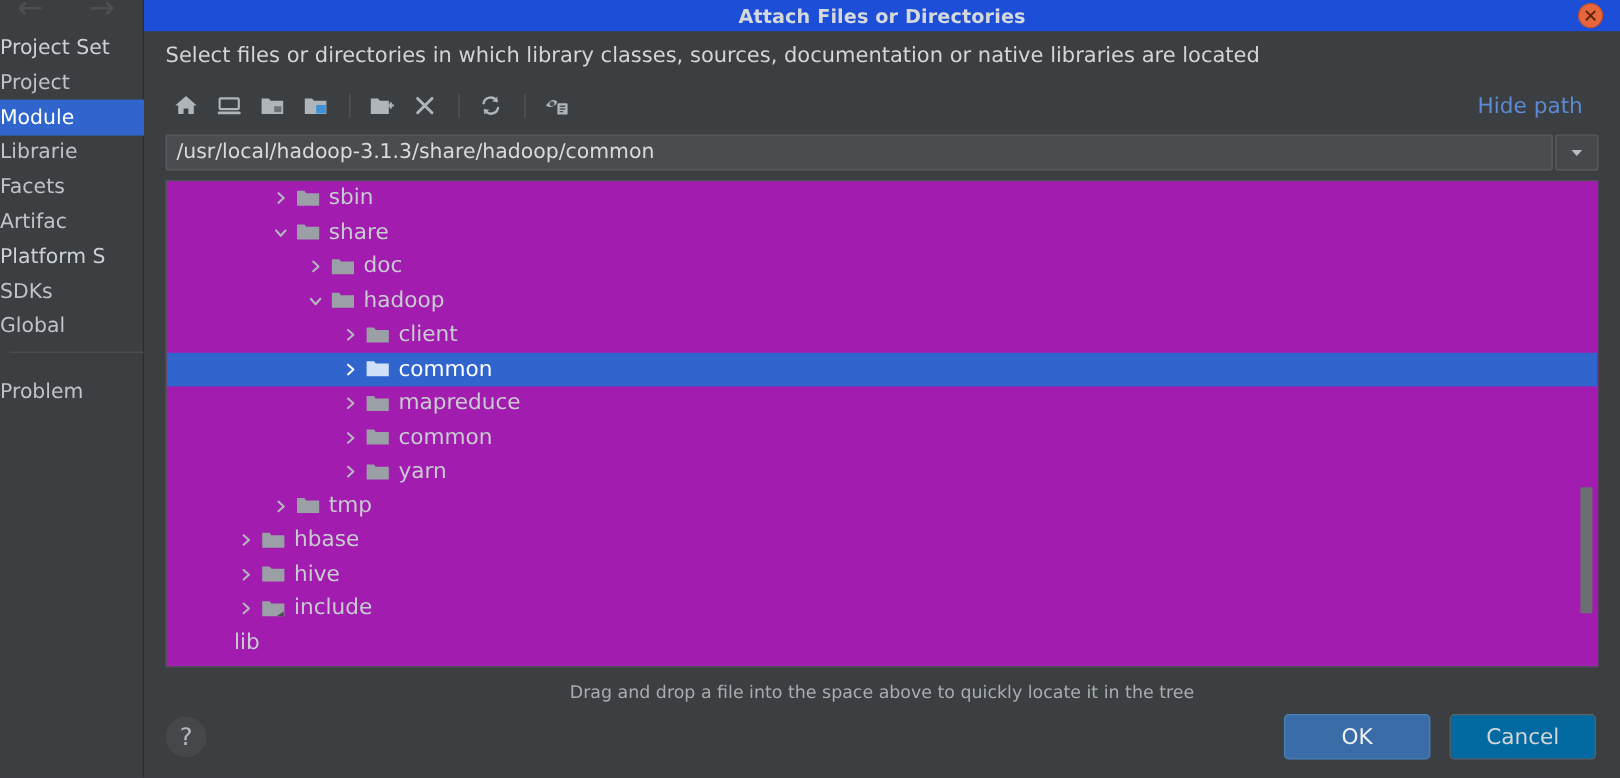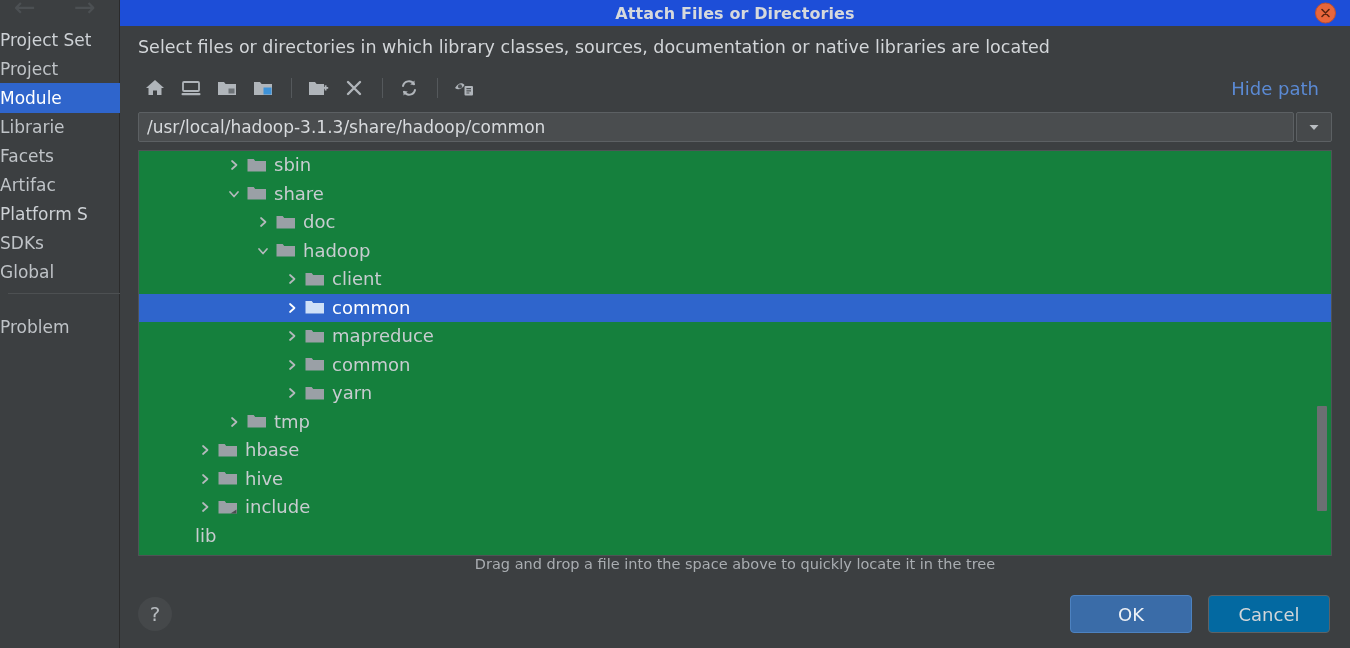--- a/index.html
+++ b/index.html
@@ -137,21 +137,21 @@
   #path-dropdown {
     width: 36px; height: 30px; margin-left: 2px;
     background: #46494b; border: 1px solid #5c6063; border-radius: 2px;
     display: flex; align-items: center; justify-content: center;
     cursor: pointer;
   }
 
   
   #tree-wrap {
     flex: 1 1 auto; margin: 4px 18px 0 18px;
-    background: #15803d; border: 1px solid #4f5356;
+    background: #a21caf; border: 1px solid #4f5356;
     position: relative; overflow: hidden;
   }
   #tree {
     position: absolute; left: 0; top: 0; right: 0; bottom: 0;
     overflow: hidden;
   }
   .tree-row {
     height: 28.5px; display: flex; align-items: center;
     font-size: 18px; color: #c8ccd0; white-space: nowrap;
     cursor: default; padding-left: 0px;
@@ -172,21 +172,21 @@
   #tree-scroll {
     position: absolute; right: 2px; top: 0; width: 13px; bottom: 0;
   }
   #tree-thumb {
     position: absolute; right: 2px; top: 255px; width: 10px; height: 105px;
     background: #6b6f72; border-radius: 1px; cursor: pointer;
   }
 
   
   #hint-row {
-    flex: 0 0 30px; display: flex; align-items: flex-start;
+    flex: 0 0 30px; display: flex; align-items: flex-end;
     justify-content: center;
   }
   #hint {
     font-size: 14.5px; color: #a9adb1;
   }
 
   
   #bottom-row {
     flex: 0 0 62px; display: flex; align-items: center;
     padding: 0 20px 6px 18px;

